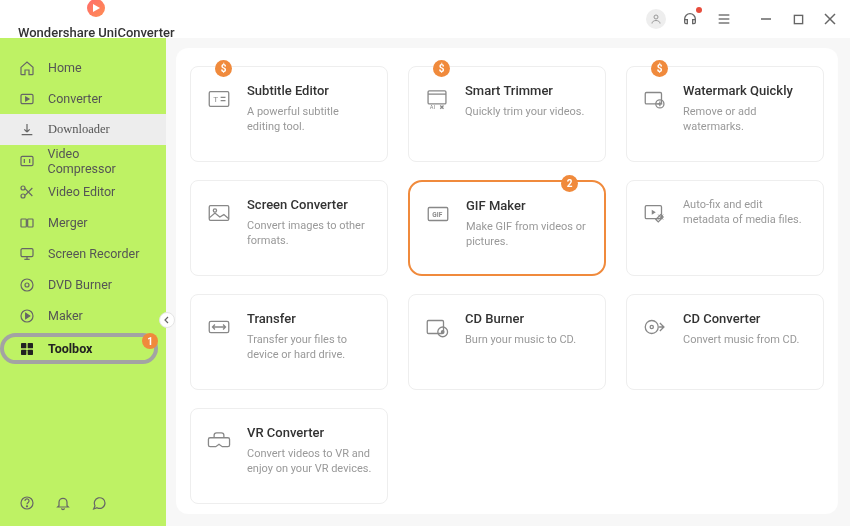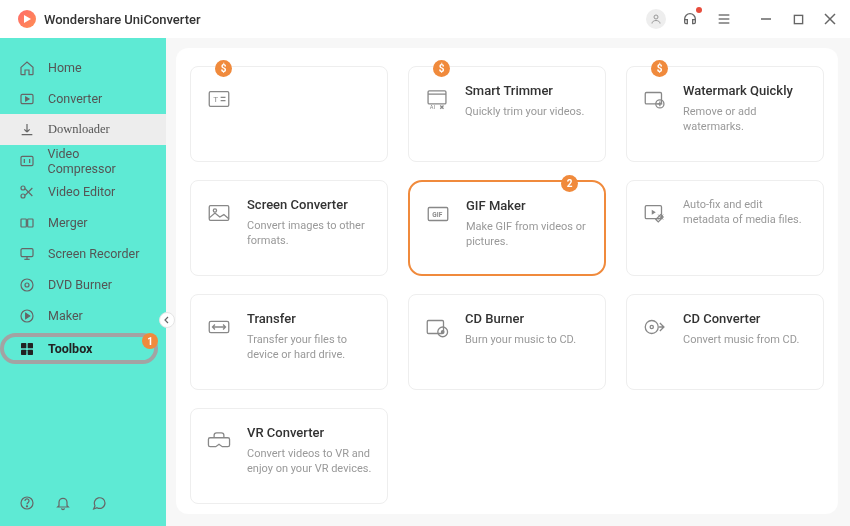--- a/index.html
+++ b/index.html
@@ -17,21 +17,21 @@
       display: flex;
       flex-direction: column;
     }
     .titlebar {
       height: 38px;
       display: flex;
       align-items: center;
       padding: 0 10px 0 18px;
       background: #fff;
     }
-    .titlebar-left { display: flex; align-items: center; gap: 8px; }
+    .titlebar-left { display: flex; align-items: center; gap: 8px; flex-direction: column; }
     .app-logo {
       width: 18px; height: 18px; border-radius: 50%;
       background: linear-gradient(135deg, #ff6b6b, #ff8e53);
       display: flex; align-items: center; justify-content: center;
     }
     .app-title {
       font-size: 13px; color: #333; font-weight: 500;
     }
     .titlebar-right {
       margin-left: auto; display: flex; align-items: center; gap: 14px;
@@ -42,21 +42,21 @@
       cursor: pointer; color: #555;
     }
     .avatar-circle {
       width: 22px; height: 22px; border-radius: 50%; background: #eee;
       display: flex; align-items: center; justify-content: center;
     }
     .window-controls { display: flex; gap: 12px; margin-left: 8px; }
     .body-area { flex: 1; display: flex; min-height: 0; background: #f7f7f7;}
     .sidebar {
       width: 168px;
-      background: #5eead4;
+      background: #bef264;
       display: flex;
       flex-direction: column;
       padding-top: 14px;
       position: relative;
     }
     .sidebar-item {
       display: flex; align-items: center; gap: 12px;
       padding: 8px 18px; height: 31px;
       color: #555; font-size: 12.5px;
       cursor: pointer;
@@ -372,20 +372,24 @@
         <div class="tool-card">
               <div class="card-badge dollar">$</div>
               <div class="tool-card-icon">
                 <svg width="26" height="26" viewBox="0 0 32 32" fill="none" stroke="#888" stroke-width="1.6">
                   <rect x="4" y="7" width="24" height="18" rx="1.5"></rect>
                   <text x="9" y="20" font-size="10" fill="#888" font-family="Arial" stroke="none">T</text>
                   <line x1="18" y1="14" x2="24" y2="14"></line>
                   <line x1="18" y1="18" x2="24" y2="18"></line>
                 </svg>
               </div>
+              <div class="tool-card-text">
+                <div class="tool-card-title">Subtitle Editor</div>
+                <div class="tool-card-desc">A powerful subtitle editing tool.</div>
+              </div>
             </div>
             <div class="tool-card">
               <div class="card-badge dollar">$</div>
               <div class="tool-card-icon">
                 <svg width="26" height="26" viewBox="0 0 32 32" fill="none" stroke="#888" stroke-width="1.6">
                   <rect x="5" y="6" width="22" height="16" rx="1.5"></rect>
                   <line x1="5" y1="10" x2="27" y2="10"></line>
                   <text x="7" y="28" font-size="7" fill="#888" stroke="none">AI</text>
                   <path d="M20 24l4 4m0-4l-4 4"></path>
                 </svg>

